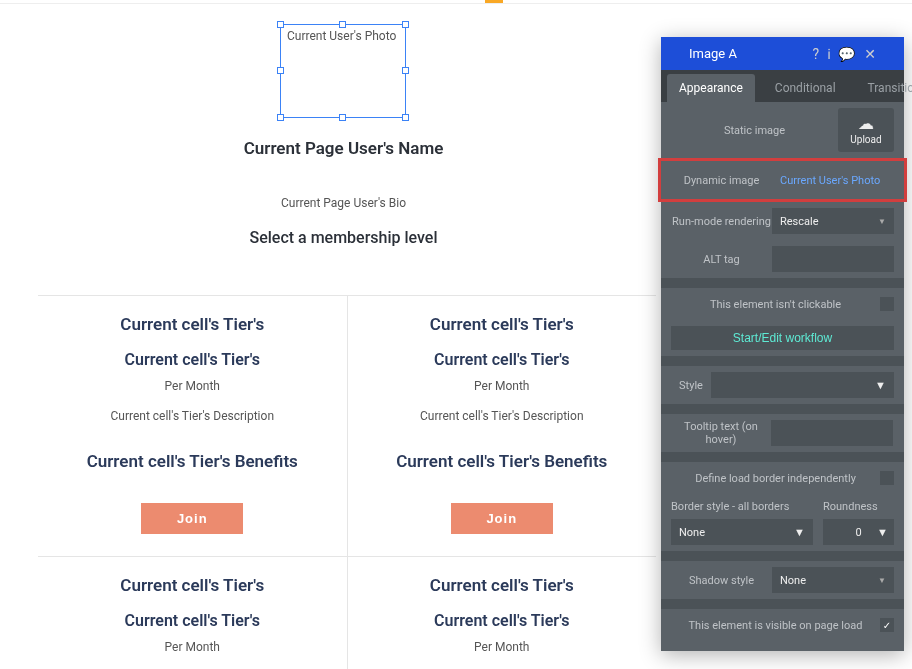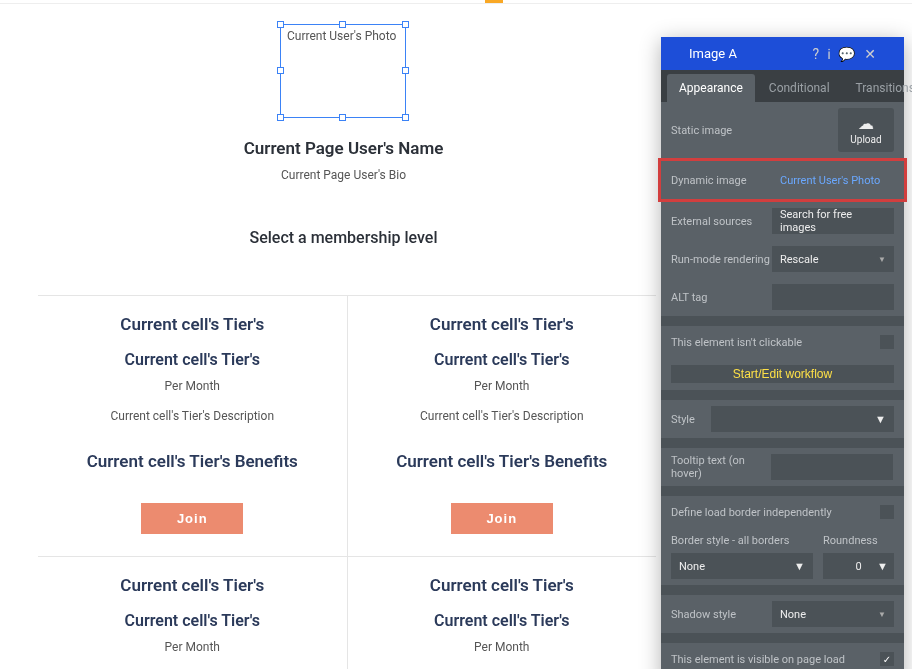--- a/index.html
+++ b/index.html
@@ -16,56 +16,56 @@
 .photo-box .h-tr { top: -4px; right: -4px; }
 .photo-box .h-bl { bottom: -4px; left: -4px; }
 .photo-box .h-br { bottom: -4px; right: -4px; }
 .photo-box .h-tm { top: -4px; left: 50%; margin-left: -4px; }
 .photo-box .h-bm { bottom: -4px; left: 50%; margin-left: -4px; }
 .photo-box .h-ml { left: -4px; top: 50%; margin-top: -4px; }
 .photo-box .h-mr { right: -4px; top: 50%; margin-top: -4px; }
 .photo-box .label { position: absolute; top: 4px; left: 6px; font-size: 12px; color: #555; }
 
 .page-title { position: absolute; top: 138px; left: 0; width: 687px; text-align: center; font-size: 17px; font-weight: 600; color: #2b3038; }
-.page-bio { position: absolute; top: 168px; left: 0; width: 687px; text-align: center; font-size: 12px; color: #555; }
+.page-bio { position: absolute; top: 196px; left: 0; width: 687px; text-align: center; font-size: 12px; color: #555; }
 .section-hdr { position: absolute; top: 228px; left: 0; width: 687px; text-align: center; font-size: 16px; font-weight: 500; color: #2b3038; }
 
 .grid { position: absolute; top: 295px; left: 38px; width: 618px; border-top: 1px solid #e5e5e5; }
 .row { display: flex; border-bottom: 1px solid #e5e5e5; }
 .cell { flex: 1; text-align: center; padding: 18px 10px 22px; }
 .cell + .cell { border-left: 1px solid #e5e5e5; }
 .tier-a { font-size: 17px; font-weight: 600; color: #2b3a5a; margin-bottom: 16px; }
 .tier-b { font-size: 16px; font-weight: 600; color: #2b3a5a; margin-bottom: 10px; }
 .per { font-size: 12px; color: #555; margin-bottom: 16px; }
 .desc { font-size: 12px; color: #555; margin-bottom: 28px; }
 .ben { font-size: 17px; font-weight: 600; color: #2b3a5a; margin-bottom: 32px; }
 .join-btn { display: inline-block; width: 102px; padding: 8px 0; background: #ec8b6f; color: #fff; font-size: 13px; font-weight: 600; letter-spacing: 1px; border: none; cursor: pointer; }
 .row2 .cell { padding-bottom: 0; }
 
 
 .panel { position: absolute; top: 37px; right: 8px; width: 243px; background: #4b5257; color: #c8c8c8; font-size: 12px; box-shadow: 0 4px 20px rgba(0,0,0,0.3); }
 .panel-header { display: flex; align-items: center; padding: 7px 28px; background: #1d4ed8; color: #fff; font-size: 13px; }
 .panel-header .title { flex: 1; }
 .panel-header .icon { margin-left: 8px; cursor: pointer; color: #cfcfcf; font-size: 14px; }
-.panel-tabs { display: flex; background: #3a3f43; padding: 4px 6px 0; gap: 2px; }
+.panel-tabs { display: flex; background: #3a3f43; padding: 4px 6px 0; gap: 8px; }
 .tab { padding: 7px 12px; font-size: 12px; color: #9aa0a5; cursor: pointer; }
 .tab.active { background: #5a6167; color: #fff; border-radius: 3px 3px 0 0; }
 .panel-body { background: #5a6167; padding: 0 0 10px; }
 .prop-row { display: flex; align-items: center; padding: 6px 10px; min-height: 32px; }
-.prop-lbl { flex: 1; font-size: 11px; color: #bfc3c7; }
+.prop-lbl { flex: 1; font-size: 11px; color: #bfc3c7; text-align: center; }
 .upload-box { width: 56px; height: 44px; background: #4b5257; border-radius: 3px; display: flex; flex-direction: column; align-items: center; justify-content: center; color: #eee; cursor: pointer; }
 .upload-box .cloud { font-size: 16px; line-height: 1; }
 .upload-box .txt { font-size: 10px; margin-top: 2px; }
 .dyn-box { width: 122px; height: 26px; padding: 0 8px; display: flex; align-items: center; font-size: 11px; color: #6aa8ff; cursor: pointer; }
 .highlight-row { border: 3px solid #d23e3e; margin: 0 -3px; }
 .input-box { width: 122px; height: 26px; background: #4b5257; border: none; padding: 0 8px; font-size: 11px; color: #eee; display: flex; align-items: center; cursor: pointer; }
 .select-box { width: 122px; height: 26px; background: #4b5257; border: none; padding: 0 8px; font-size: 11px; color: #eee; display: flex; align-items: center; justify-content: space-between; cursor: pointer; }
 .select-box .caret { font-size: 8px; color: #aaa; }
 .full-input { width: 100%; height: 26px; background: #4b5257; border: none; padding: 0 8px; font-size: 11px; color: #eee; display: flex; align-items: center; justify-content: space-between; cursor: pointer; }
-.full-btn { width: 100%; height: 18px; background: #4b5257; color: #fde047; font-size: 12px; border: none; cursor: pointer; text-align: center; }
+.full-btn { width: 100%; height: 24px; background: #4b5257; color: #5eead4; font-size: 12px; border: none; cursor: pointer; text-align: center; }
 .divider { height: 10px; background: #4b5257; }
 .checkbox { width: 14px; height: 14px; background: #4b5257; display: flex; align-items: center; justify-content: center; cursor: pointer; font-size: 10px; color: #fff; }
 .small-col { display: flex; gap: 10px; }
 .small-col .col { flex: 1; }
 .small-col .col-lbl { font-size: 11px; color: #bfc3c7; margin-bottom: 6px; }
 .small-col .sel { width: 100%; height: 26px; background: #4b5257; display: flex; align-items: center; justify-content: space-between; padding: 0 8px; font-size: 11px; color: #eee; cursor: pointer; }
 </style>
 </head>
 <body>
 
@@ -143,24 +143,20 @@
         <span class="cloud">☁</span>
         <span class="txt">Upload</span>
       </div>
     </div>
 
     <div class="prop-row highlight-row">
       <div class="prop-lbl">Dynamic image</div>
       <div class="dyn-box">Current User's Photo</div>
     </div>
 
-    <div class="prop-row">
-      <div class="prop-lbl">External sources</div>
-      <div class="input-box" style="justify-content:center">Search for free images</div>
-    </div>
 
     <div class="prop-row">
       <div class="prop-lbl">Run-mode rendering</div>
       <div class="select-box">
         <span>Rescale</span>
         <span class="caret">▼</span>
       </div>
     </div>
 
     <div class="prop-row">

